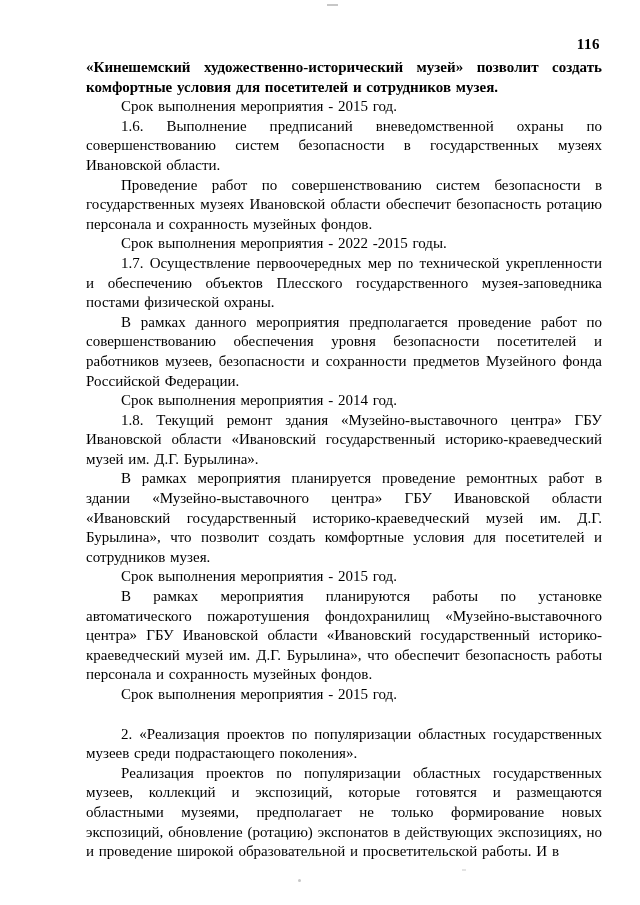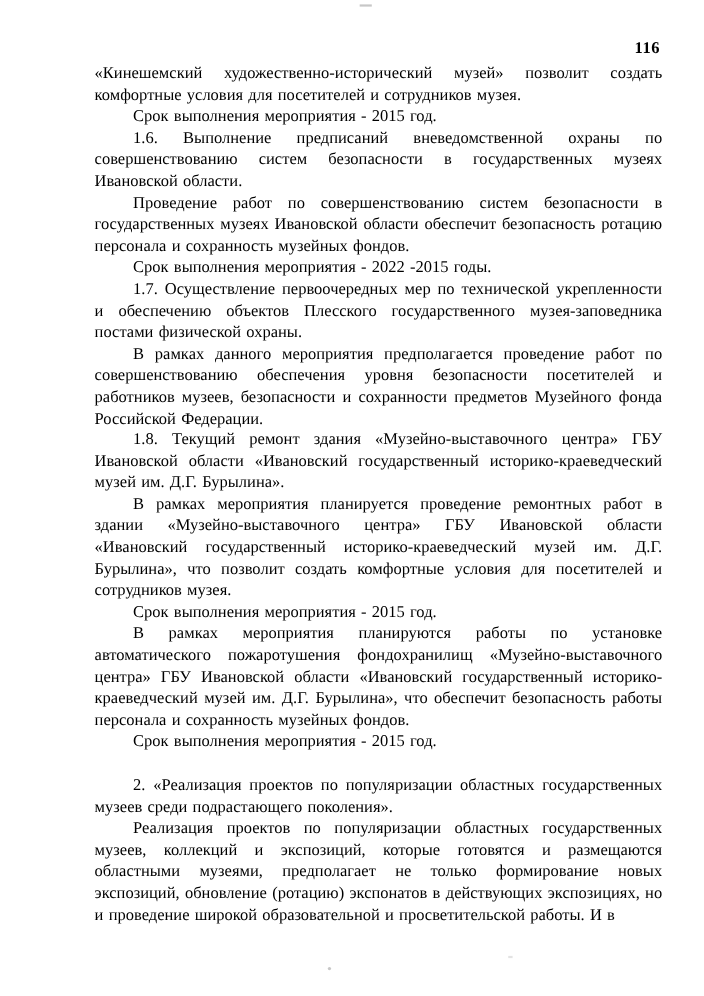--- a/index.html
+++ b/index.html
@@ -27,21 +27,21 @@
     top: 58px;
     width: 516px;
   }
   .para {
     font-size: 15px;
     line-height: 19.6px;
     text-align: justify;
     text-indent: 35px;
     word-spacing: 1px;
   }
-  .para.noindent { text-indent: 0; }
+  .para.noindent { text-indent: 0; font-weight: bold; }
   .para.section-gap { margin-top: 20px; }
   
   .artifact {
     position: absolute;
     background: rgba(130, 130, 130, 0.45);
   }
   .artifact-top    { top: 4px;   left: 327px; width: 11px; height: 2px; }
   .artifact-bottom { top: 879px; left: 298px; width: 3px;  height: 3px; border-radius: 50%; }
   .artifact-bottom2{ top: 869px; left: 462px; width: 4px;  height: 2px; opacity: .5; }
 </style>
@@ -57,20 +57,21 @@
   <div class="page-number">116</div>
 
   <div class="content">
     <p class="para noindent">«Кинешемский художественно-исторический музей» позволит создать комфортные условия для посетителей и сотрудников музея.</p>
     <p class="para">Срок выполнения мероприятия - 2015 год.</p>
     <p class="para">1.6. Выполнение предписаний вневедомственной охраны по совершенствованию систем безопасности в государственных музеях Ивановской области.</p>
     <p class="para">Проведение работ по совершенствованию систем безопасности в государственных музеях Ивановской области обеспечит безопасность ротацию персонала и сохранность музейных фондов.</p>
     <p class="para">Срок выполнения мероприятия - 2022 -2015 годы.</p>
     <p class="para">1.7. Осуществление первоочередных мер по технической укрепленности и обеспечению объектов Плесского государственного музея-заповедника постами физической охраны.</p>
     <p class="para">В рамках данного мероприятия предполагается проведение работ по совершенствованию обеспечения уровня безопасности посетителей и работников музеев, безопасности и сохранности предметов Музейного фонда Российской Федерации.</p>
+    <p class="para">Срок выполнения мероприятия - 2014 год.</p>
     <p class="para">1.8. Текущий ремонт здания «Музейно-выставочного центра» ГБУ Ивановской области «Ивановский государственный историко-краеведческий музей им. Д.Г. Бурылина».</p>
     <p class="para">В рамках мероприятия планируется проведение ремонтных работ в здании «Музейно-выставочного центра» ГБУ Ивановской области «Ивановский государственный историко-краеведческий музей им. Д.Г. Бурылина», что позволит создать комфортные условия для посетителей и сотрудников музея.</p>
     <p class="para">Срок выполнения мероприятия - 2015 год.</p>
     <p class="para">В рамках мероприятия планируются работы по установке автоматического пожаротушения фондохранилищ «Музейно-выставочного центра» ГБУ Ивановской области «Ивановский государственный историко-краеведческий музей им. Д.Г. Бурылина», что обеспечит безопасность работы персонала и сохранность музейных фондов.</p>
     <p class="para">Срок выполнения мероприятия - 2015 год.</p>
     <p class="para section-gap">2. «Реализация проектов по популяризации областных государственных музеев среди подрастающего поколения».</p>
     <p class="para">Реализация проектов по популяризации областных государственных музеев, коллекций и экспозиций, которые готовятся и размещаются областными музеями, предполагает не только формирование новых экспозиций, обновление (ротацию) экспонатов в действующих экспозициях, но и проведение широкой образовательной и просветительской работы. И в</p>
   </div>
 
 </div>

